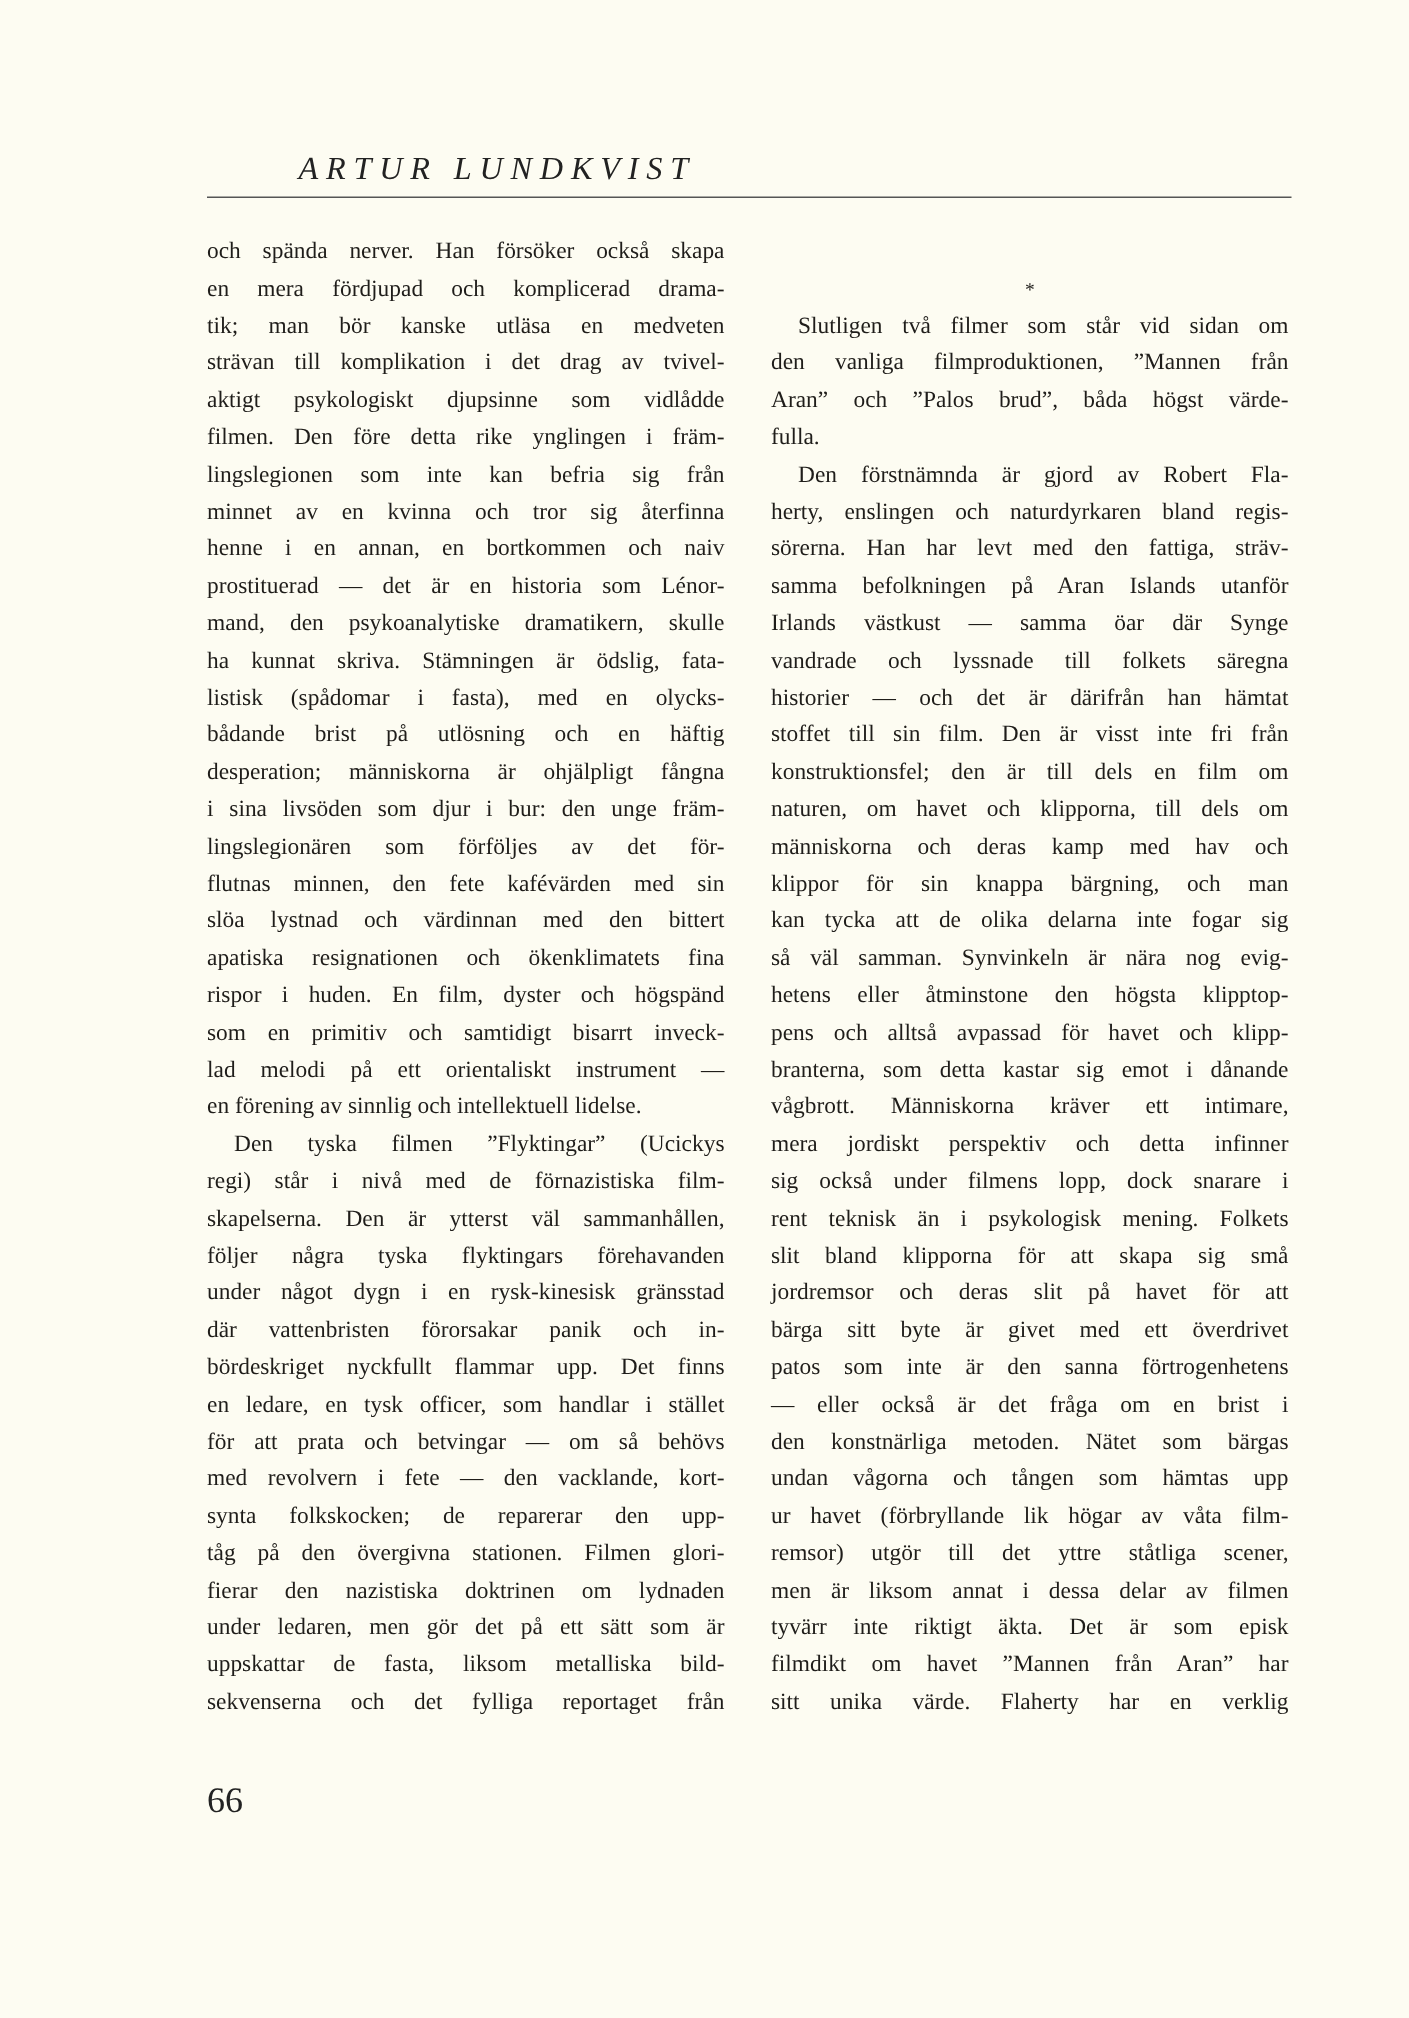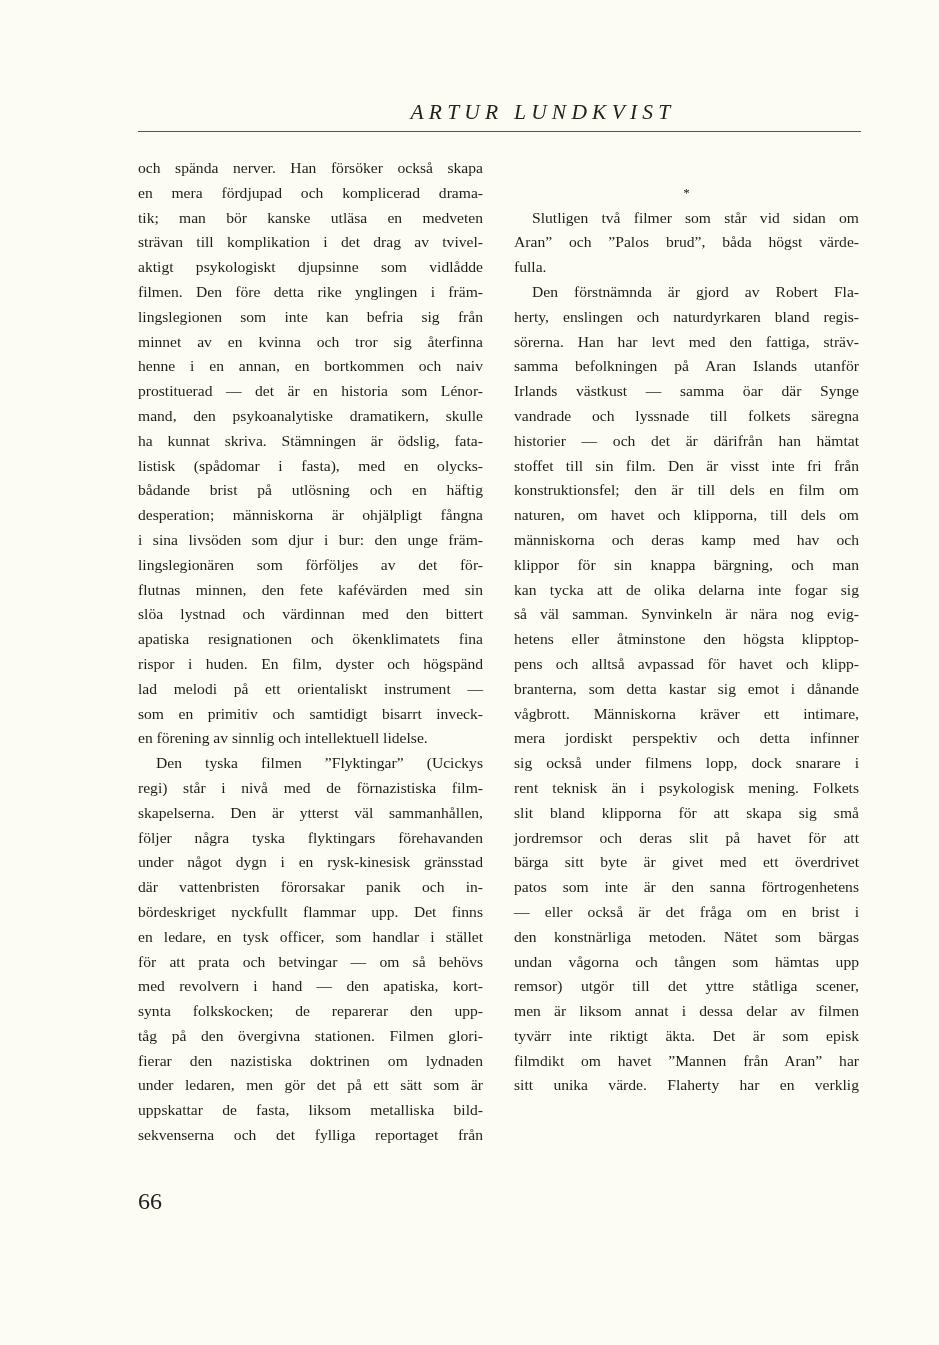--- a/index.html
+++ b/index.html
@@ -1,21 +1,21 @@
 <!DOCTYPE html>
 <html><head>
 <meta charset="utf-8">
 <style>
   html, body { margin:0; padding:0; }
   body {
     width:939px; height:1345px; background:#fdfcf2; position:relative; overflow:hidden;
     font-family:"Liberation Serif", "DejaVu Serif", serif; color:#1f1d1a;
   }
   .header {
-    position:absolute; left:153px; top:100px; width:720px; text-align:center;
+    position:absolute; left:139px; top:100px; width:720px; text-align:left;
   }
   .header-title {
     font-style:italic; font-size:21.5px; letter-spacing:5.2px; color:#222;
     padding-left:60px;
   }
   .rule {
     position:absolute; left:138px; top:131px; width:723px; height:1px; background:#555;
   }
   .col {
     position:absolute; top:156px; width:345px;
@@ -57,45 +57,46 @@
     <span class="line">ha kunnat skriva. Stämningen är ödslig, fata-</span>
     <span class="line">listisk (spådomar i fasta), med en olycks-</span>
     <span class="line">bådande brist på utlösning och en häftig</span>
     <span class="line">desperation; människorna är ohjälpligt fångna</span>
     <span class="line">i sina livsöden som djur i bur: den unge främ-</span>
     <span class="line">lingslegionären som förföljes av det för-</span>
     <span class="line">flutnas minnen, den fete kafévärden med sin</span>
     <span class="line">slöa lystnad och värdinnan med den bittert</span>
     <span class="line">apatiska resignationen och ökenklimatets fina</span>
     <span class="line">rispor i huden. En film, dyster och högspänd</span>
+    <span class="line">som en primitiv och samtidigt bisarrt inveck-</span>
     <span class="line">lad melodi på ett orientaliskt instrument —</span>
-    <span class="line">som en primitiv och samtidigt bisarrt inveck-</span>
     <span class="line last">en förening av sinnlig och intellektuell lidelse.</span>
     <span class="line indent">Den tyska filmen ”Flyktingar” (Ucickys</span>
     <span class="line">regi) står i nivå med de förnazistiska film-</span>
     <span class="line">skapelserna. Den är ytterst väl sammanhållen,</span>
     <span class="line">följer några tyska flyktingars förehavanden</span>
     <span class="line">under något dygn i en rysk-kinesisk gränsstad</span>
     <span class="line">där vattenbristen förorsakar panik och in-</span>
     <span class="line">bördeskriget nyckfullt flammar upp. Det finns</span>
     <span class="line">en ledare, en tysk officer, som handlar i stället</span>
     <span class="line">för att prata och betvingar — om så behövs</span>
-    <span class="line">med revolvern i hand — den apatiska, kort-</span>
+    <span class="line">med revolvern i fete — den vacklande, kort-</span>
     <span class="line">synta folkskocken; de reparerar den upp-</span>
     <span class="line">tåg på den övergivna stationen. Filmen glori-</span>
     <span class="line">fierar den nazistiska doktrinen om lydnaden</span>
     <span class="line">under ledaren, men gör det på ett sätt som är</span>
     <span class="line">uppskattar de fasta, liksom metalliska bild-</span>
     <span class="line">sekvenserna och det fylliga reportaget från</span>
   </div>
 
 <div class="col right">
   <span class="sep">*</span>
   <div id="rp2">
       <span class="line indent">Slutligen två filmer som står vid sidan om</span>
+      <span class="line">den vanliga filmproduktionen, ”Mannen från</span>
       <span class="line">Aran” och ”Palos brud”, båda högst värde-</span>
       <span class="line last">fulla.</span>
     </div>
   <div id="rp3">
       <span class="line indent">Den förstnämnda är gjord av Robert Fla-</span>
       <span class="line">herty, enslingen och naturdyrkaren bland regis-</span>
       <span class="line">sörerna. Han har levt med den fattiga, sträv-</span>
       <span class="line">samma befolkningen på Aran Islands utanför</span>
       <span class="line">Irlands västkust — samma öar där Synge</span>
       <span class="line">vandrade och lyssnade till folkets säregna</span>
@@ -114,20 +115,21 @@
       <span class="line">mera jordiskt perspektiv och detta infinner</span>
       <span class="line">sig också under filmens lopp, dock snarare i</span>
       <span class="line">rent teknisk än i psykologisk mening. Folkets</span>
       <span class="line">slit bland klipporna för att skapa sig små</span>
       <span class="line">jordremsor och deras slit på havet för att</span>
       <span class="line">bärga sitt byte är givet med ett överdrivet</span>
       <span class="line">patos som inte är den sanna förtrogenhetens</span>
       <span class="line">— eller också är det fråga om en brist i</span>
       <span class="line">den konstnärliga metoden. Nätet som bärgas</span>
       <span class="line">undan vågorna och tången som hämtas upp</span>
+      <span class="line">ur havet (förbryllande lik högar av våta film-</span>
       <span class="line">remsor) utgör till det yttre ståtliga scener,</span>
       <span class="line">men är liksom annat i dessa delar av filmen</span>
       <span class="line">tyvärr inte riktigt äkta. Det är som episk</span>
       <span class="line">filmdikt om havet ”Mannen från Aran” har</span>
       <span class="line">sitt unika värde. Flaherty har en verklig</span>
     </div>
 </div>
 
 <div class="page-number">66</div>
 

